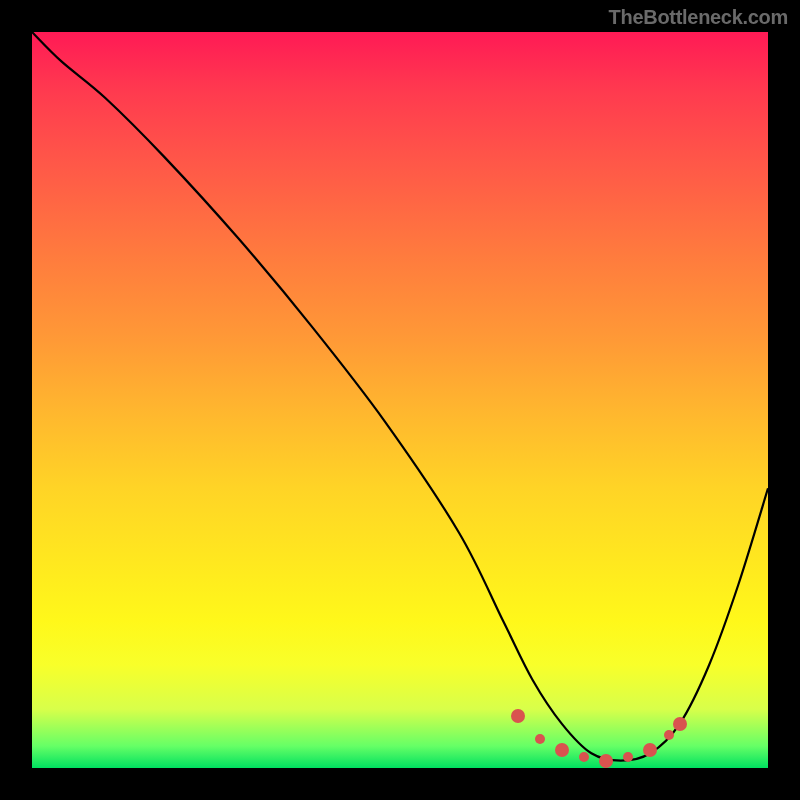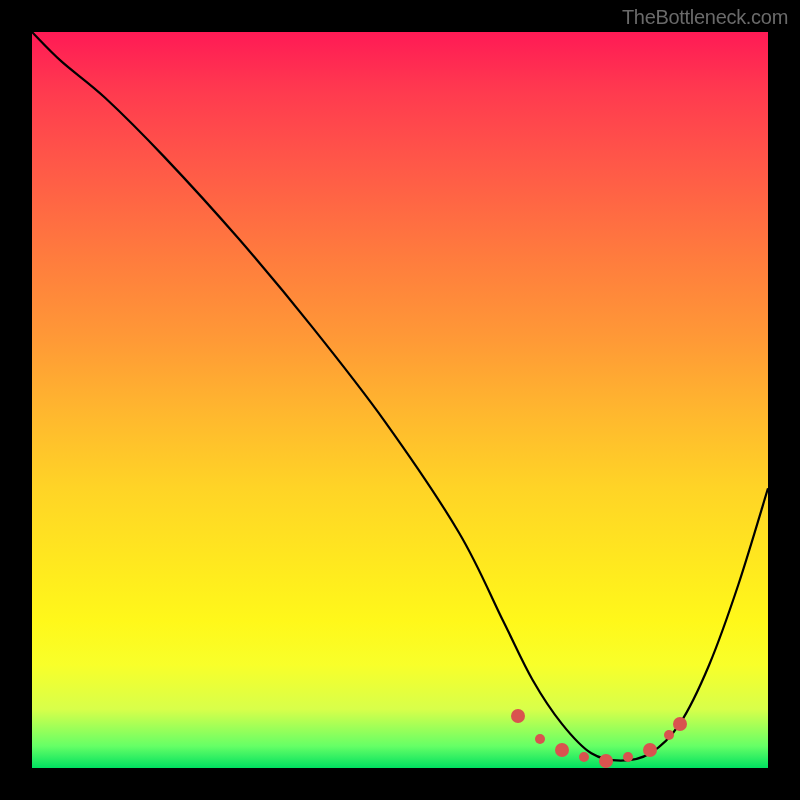--- a/index.html
+++ b/index.html
@@ -10,21 +10,21 @@
     position: relative;
     font-family: Arial, sans-serif;
     overflow: hidden;
   }
   .attribution {
     position: absolute;
     top: 6px;
     right: 12px;
     color: #6a6a6a;
     font-size: 20px;
-    font-weight: 400;
+    font-weight: 700;
     letter-spacing: -0.3px;
     z-index: 10;
     text-align: right;
   }
   .plot-area {
     position: absolute;
     left: 32px;
     top: 32px;
     width: 736px;
     height: 736px;

